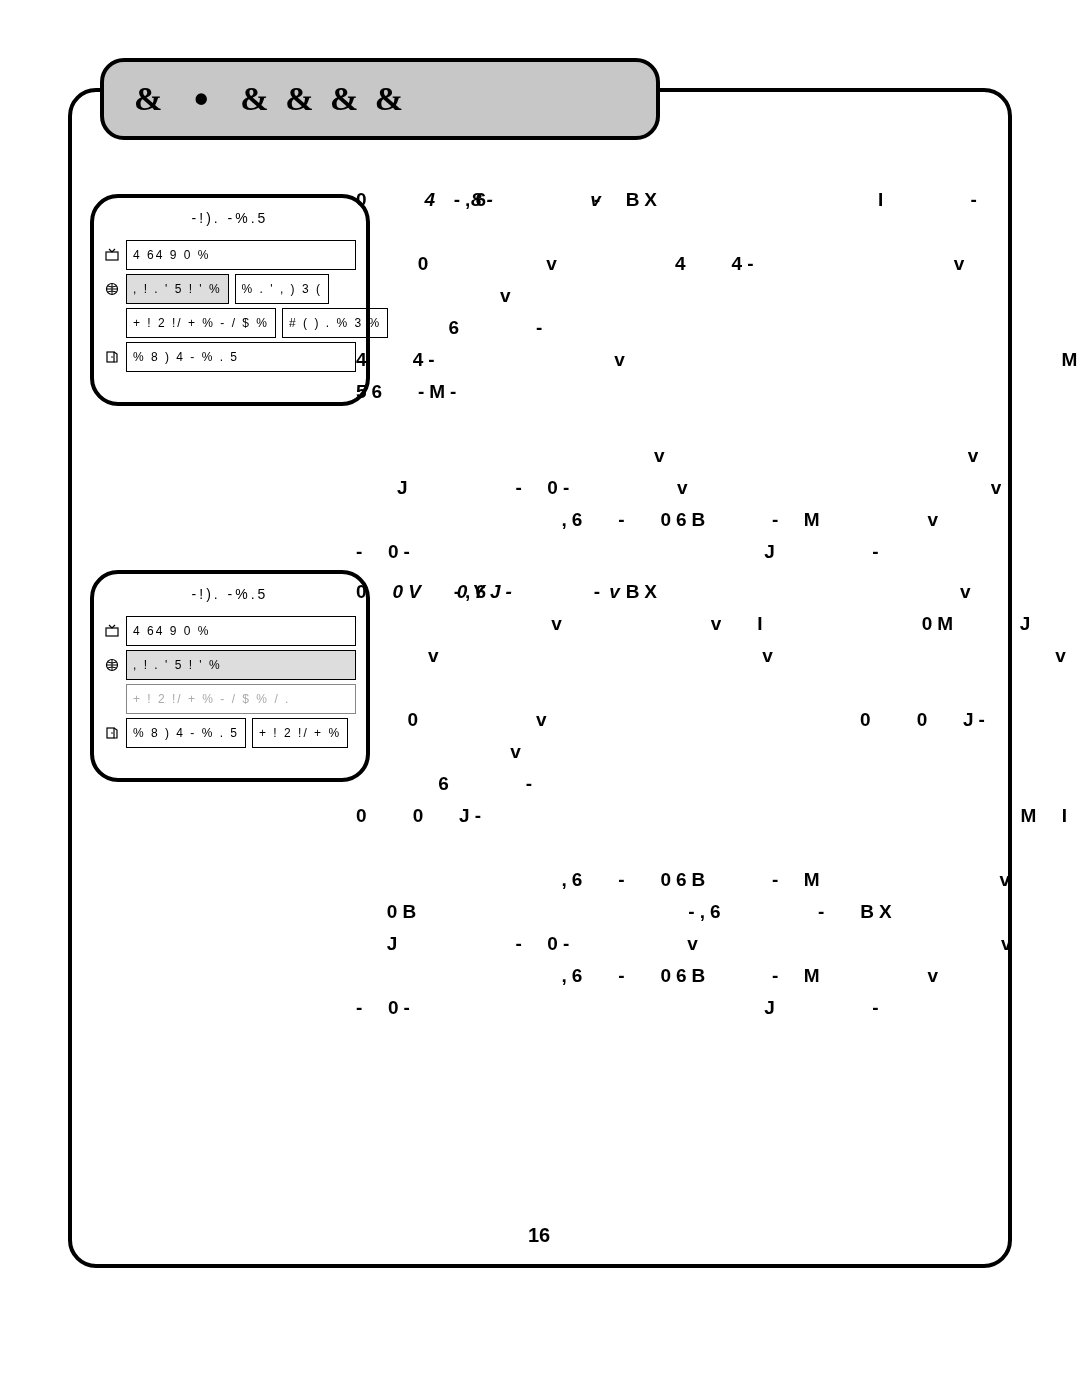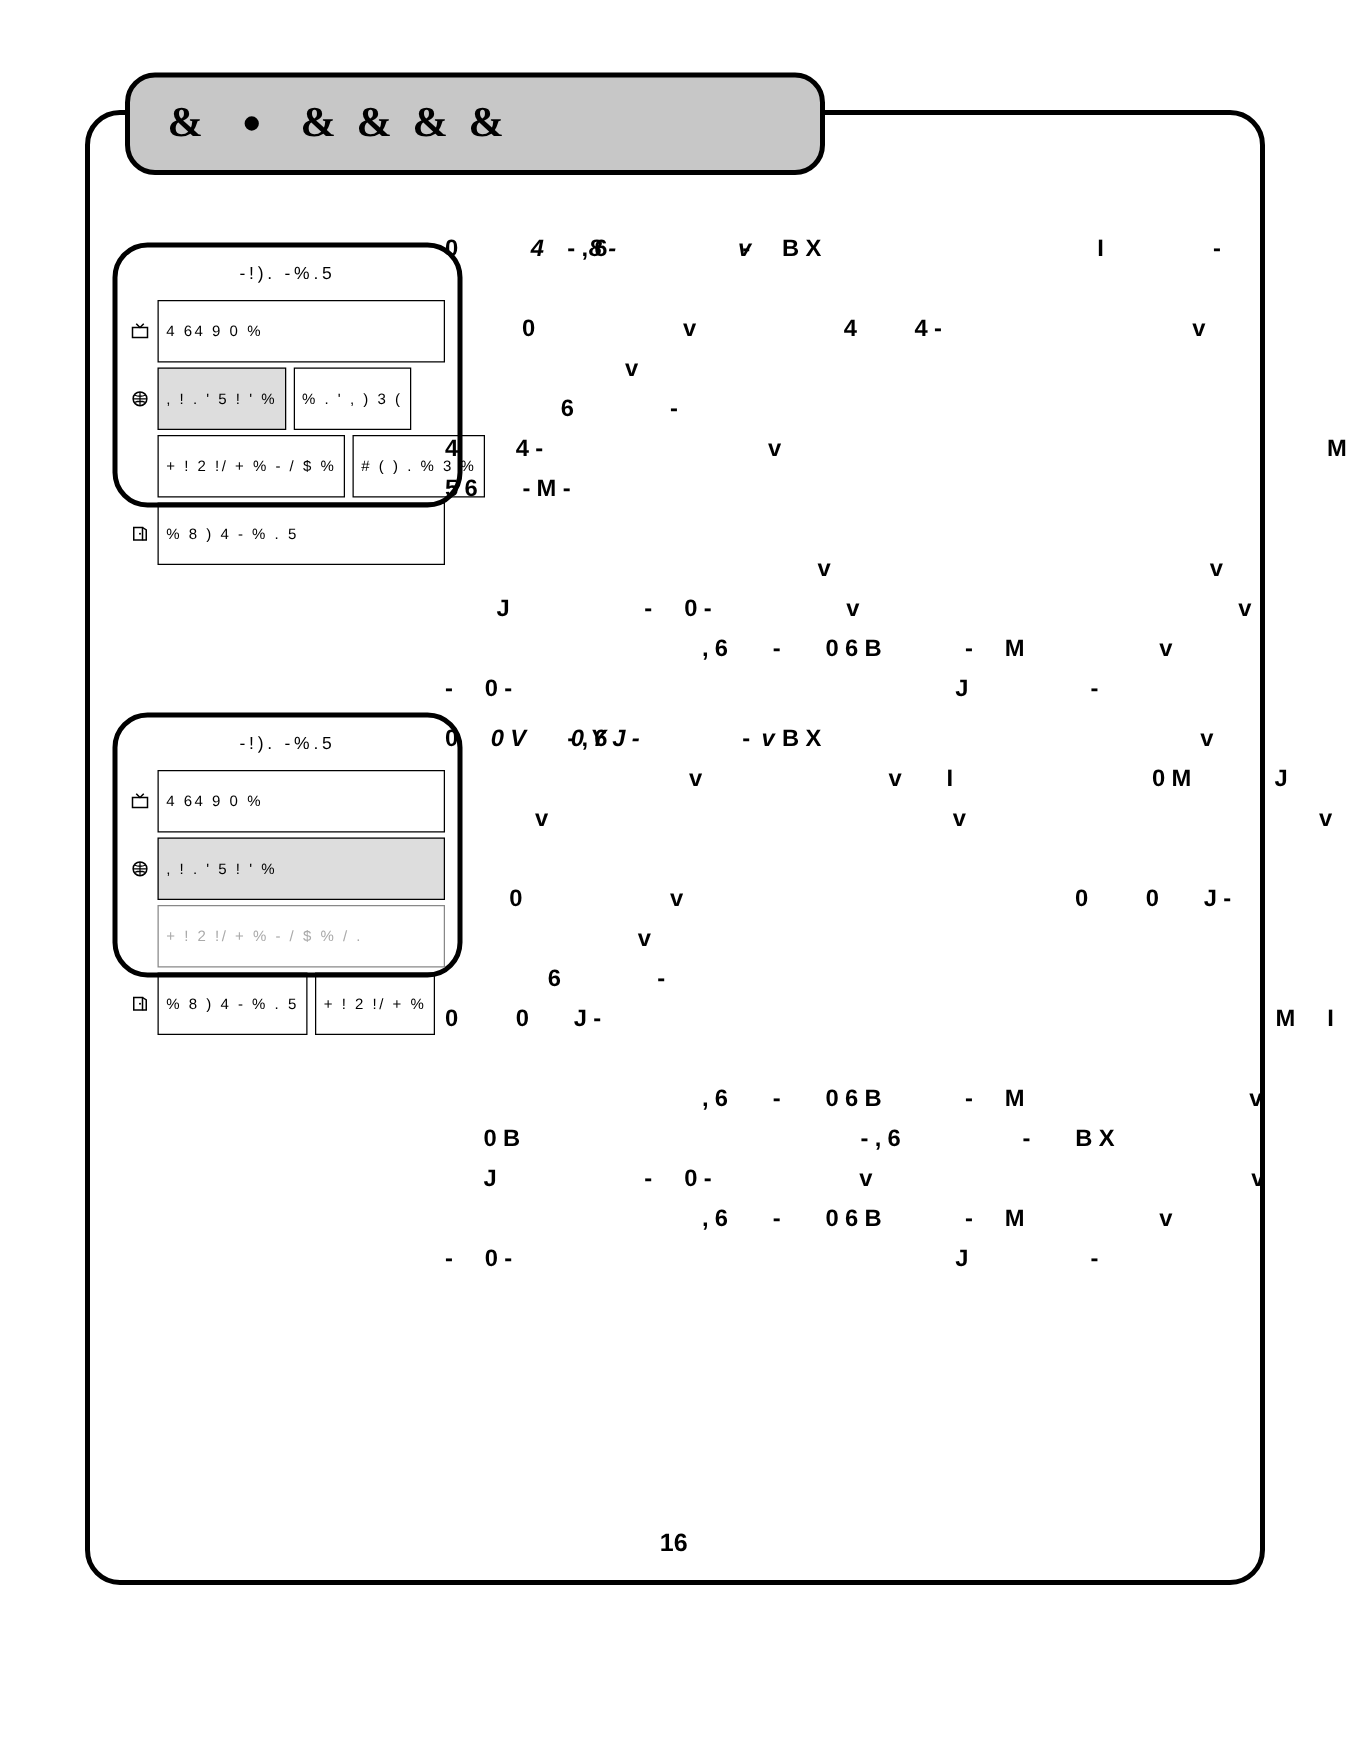--- a/index.html
+++ b/index.html
@@ -68,21 +68,21 @@
     gap: 6px;
   }
   .screenshot .icon {
     width: 16px;
     height: 14px;
     display: inline-block;
     flex-shrink: 0;
   }
   .screenshot .box {
     border: 1.5px solid #000;
-    padding: 17px 6px;
+    padding: 7px 6px;
     font-size: 12px;
     white-space: nowrap;
     flex: 1;
   }
   .screenshot .box.half { flex: 0 0 auto; min-width: 80px; }
   .screenshot .box.sel { background: #ddd; }
   .screenshot .box.faded { color: #aaa; border-color: #888; }
   .text-col {
     position: absolute;
     font-size: 19px;

